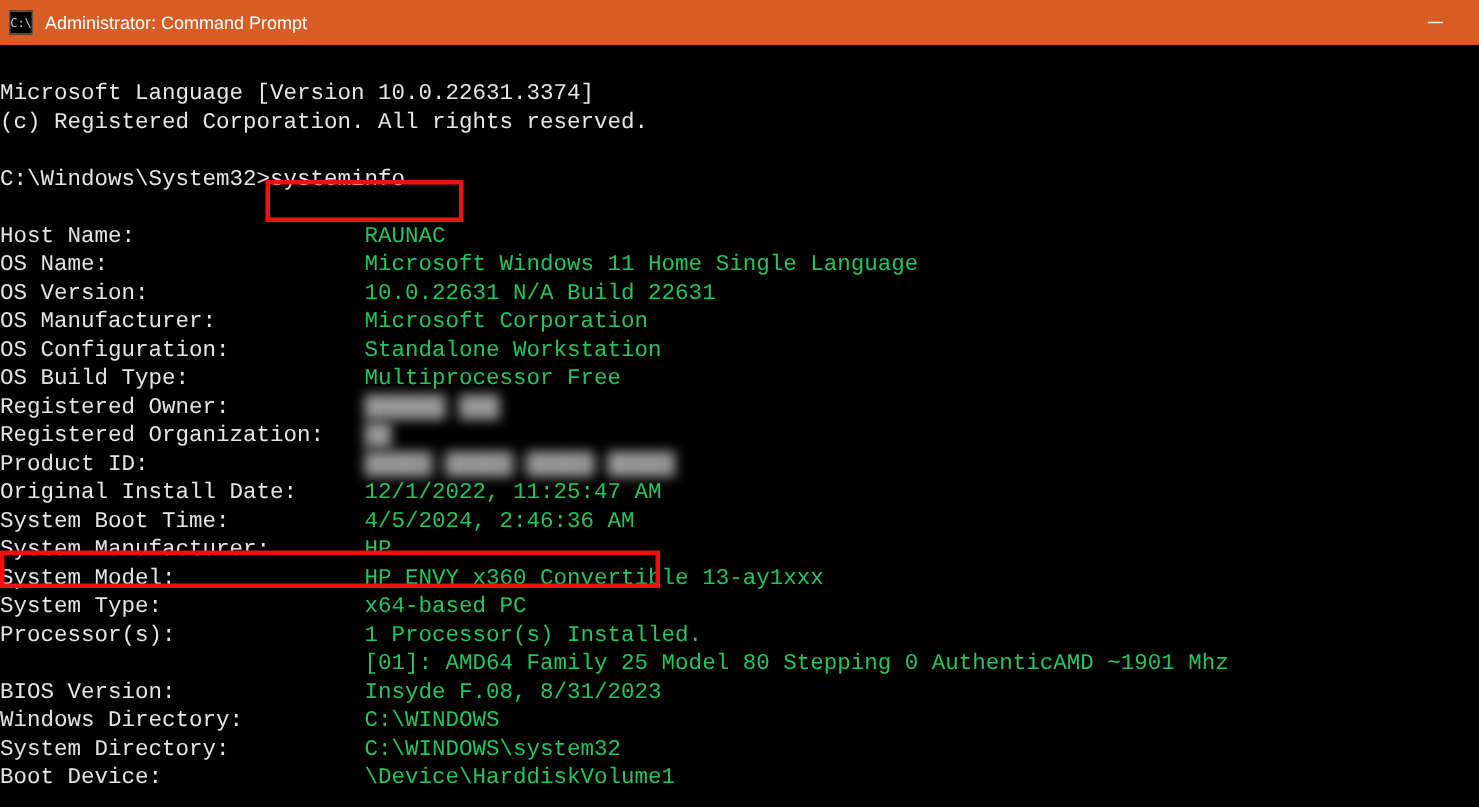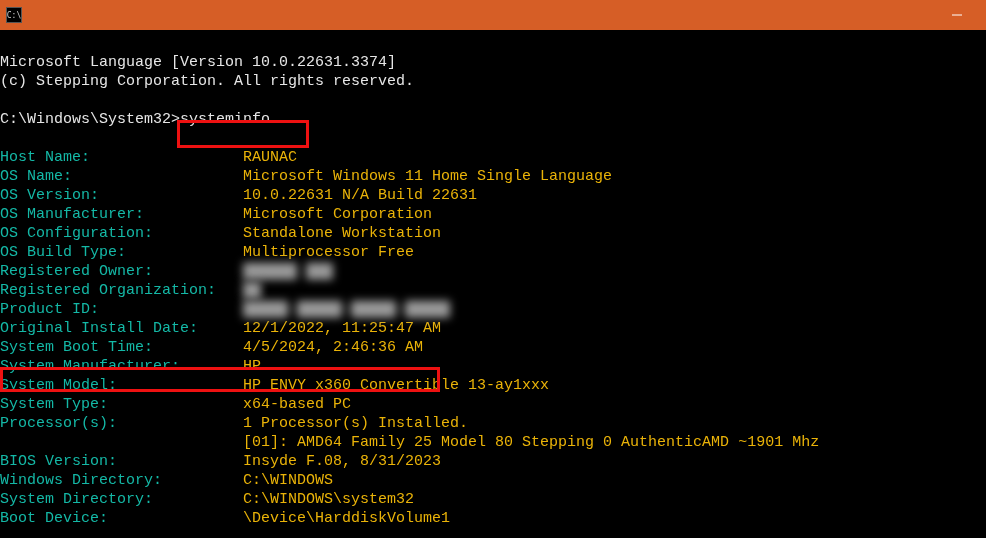--- a/index.html
+++ b/index.html
@@ -44,22 +44,22 @@
       color: #fff;
     }
     .terminal {
       padding: 4px 0 0 0;
       color: #e6e6e6;
       line-height: 19px;
       position: relative;
       white-space: pre;
     }
     .line { white-space: pre; }
-    .label { color: #14b8a6; }
-    .value { color: #eab308; }
+    .label { color: #e5e5e5; }
+    .value { color: #22c55e; }
     .row { display: block; white-space: pre; }
     .blurred { filter: blur(4px); color: #999; }
     .highlight-box {
       position: absolute;
       border: 3px solid #e11;
       pointer-events: none;
     }
     .hl-command {
       left: 177px;
       top: 90px;
@@ -71,30 +71,31 @@
       top: 337px;
       width: 440px;
       height: 25px;
     }
   </style>
 </head>
 <body>
 
 <div class="titlebar">
   <span class="titlebar-icon">C:\</span>
+  <span>Administrator: Command Prompt</span>
   <span class="titlebar-spacer"></span>
   <span class="titlebar-btn">
     <svg width="10" height="10" viewBox="0 0 10 10">
         <line x1="0" y1="5" x2="10" y2="5" stroke="#fff" stroke-width="1"></line>
       </svg>
   </span>
 </div>
 
 <div class="terminal">
 <span class="line">Microsoft Language [Version 10.0.22631.3374]</span>
-<span class="line">(c) Stepping Corporation. All rights reserved.</span>
+<span class="line">(c) Registered Corporation. All rights reserved.</span>
 <span class="line"> </span>
 <span class="line"><span>C:\Windows\System32&gt;</span><span>systeminfo</span></span>
 <span class="line"> </span>
 <div id="info-rows"><div class="row"><span class="label">Host Name:                 </span><span class="value">RAUNAC</span></div><div class="row"><span class="label">OS Name:                   </span><span class="value">Microsoft Windows 11 Home Single Language</span></div><div class="row"><span class="label">OS Version:                </span><span class="value">10.0.22631 N/A Build 22631</span></div><div class="row"><span class="label">OS Manufacturer:           </span><span class="value">Microsoft Corporation</span></div><div class="row"><span class="label">OS Configuration:          </span><span class="value">Standalone Workstation</span></div><div class="row"><span class="label">OS Build Type:             </span><span class="value">Multiprocessor Free</span></div><div class="row"><span class="label">Registered Owner:          </span><span class="value blurred">██████ ███</span></div><div class="row"><span class="label">Registered Organization:   </span><span class="value blurred">██</span></div><div class="row"><span class="label">Product ID:                </span><span class="value blurred">█████-█████-█████-█████</span></div><div class="row"><span class="label">Original Install Date:     </span><span class="value">12/1/2022, 11:25:47 AM</span></div><div class="row"><span class="label">System Boot Time:          </span><span class="value">4/5/2024, 2:46:36 AM</span></div><div class="row"><span class="label">System Manufacturer:       </span><span class="value">HP</span></div><div class="row"><span class="label">System Model:              </span><span class="value">HP ENVY x360 Convertible 13-ay1xxx</span></div><div class="row"><span class="label">System Type:               </span><span class="value">x64-based PC</span></div><div class="row"><span class="label">Processor(s):              </span><span class="value">1 Processor(s) Installed.</span></div><div class="row"><span class="label">                           </span><span class="value">[01]: AMD64 Family 25 Model 80 Stepping 0 AuthenticAMD ~1901 Mhz</span></div><div class="row"><span class="label">BIOS Version:              </span><span class="value">Insyde F.08, 8/31/2023</span></div><div class="row"><span class="label">Windows Directory:         </span><span class="value">C:\WINDOWS</span></div><div class="row"><span class="label">System Directory:          </span><span class="value">C:\WINDOWS\system32</span></div><div class="row"><span class="label">Boot Device:               </span><span class="value">\Device\HarddiskVolume1</span></div></div>
 <div class="highlight-box hl-command"></div>
 <div class="highlight-box hl-boottime"></div>
 </div>
 
 </body></html>

